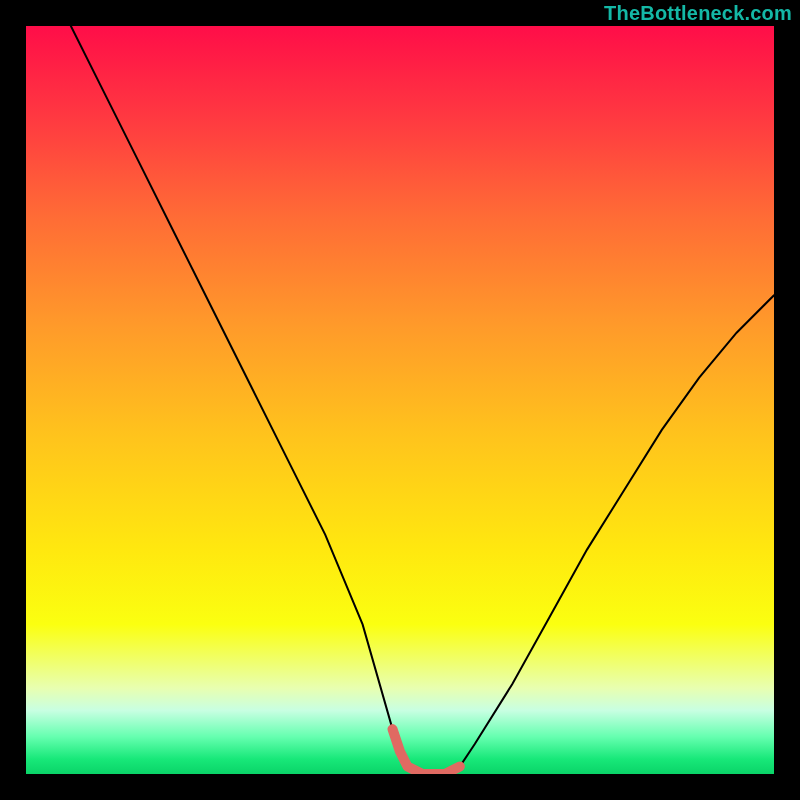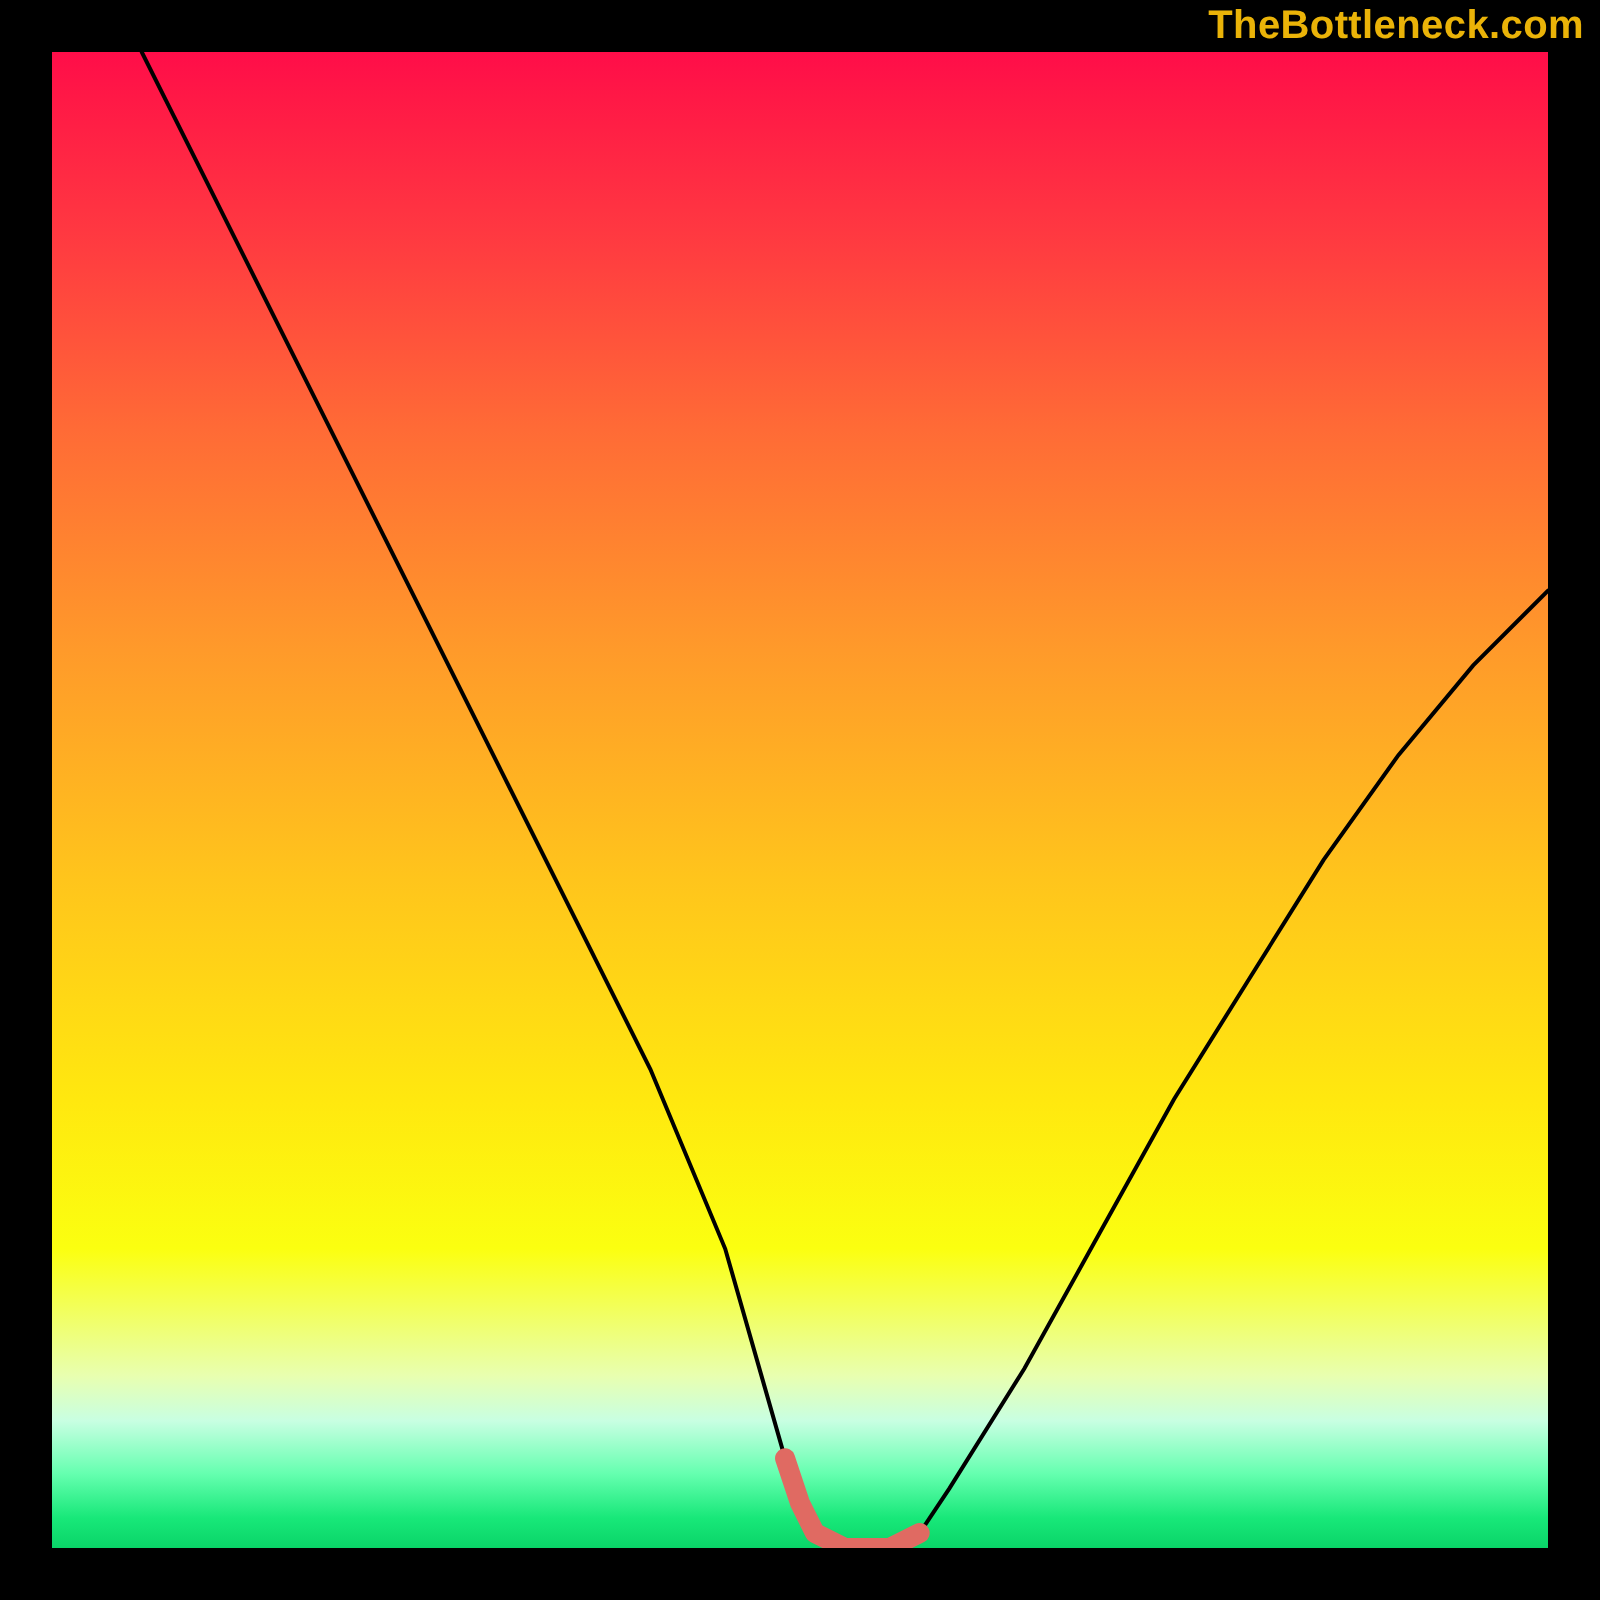--- a/index.html
+++ b/index.html
@@ -14,21 +14,21 @@
   .frame {
     position: relative;
     width: 800px;
     height: 800px;
     background: #000;
   }
   .watermark {
     position: absolute;
     top: 2px;
     right: 8px;
-    color: #eab308;
+    color: #14b8a6;
     font-size: 20px;
     font-weight: 600;
     letter-spacing: 0.2px;
     z-index: 10;
   }
   .plot-area {
     position: absolute;
     left: 26px;
     top: 26px;
     width: 748px;

